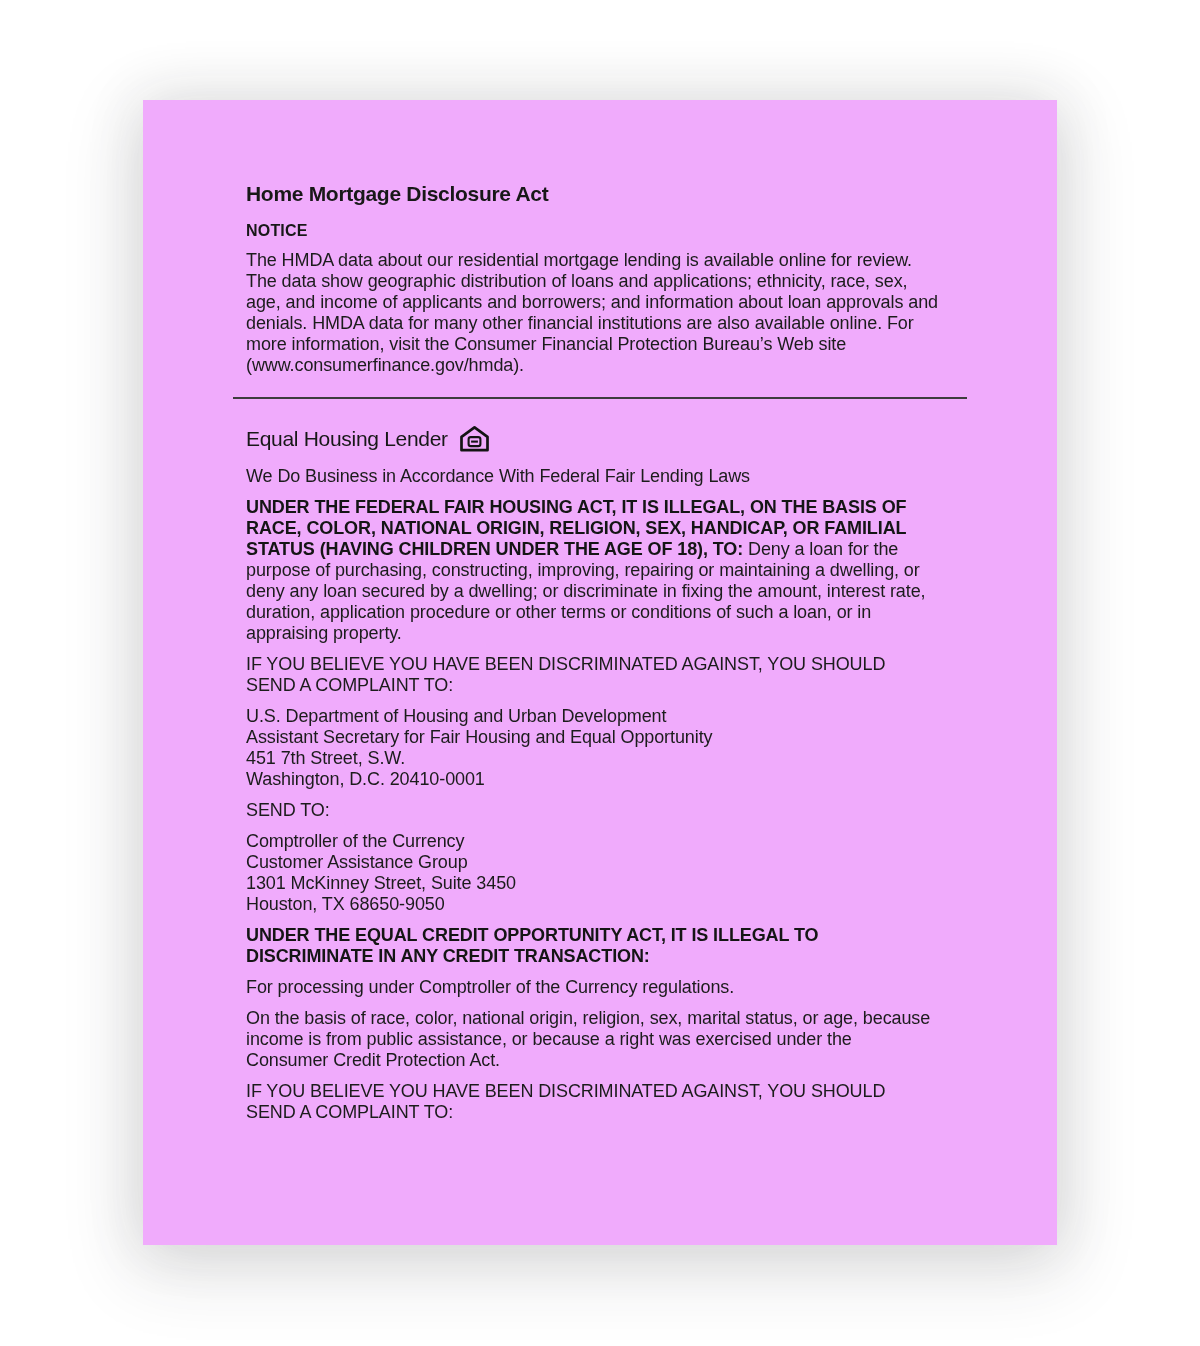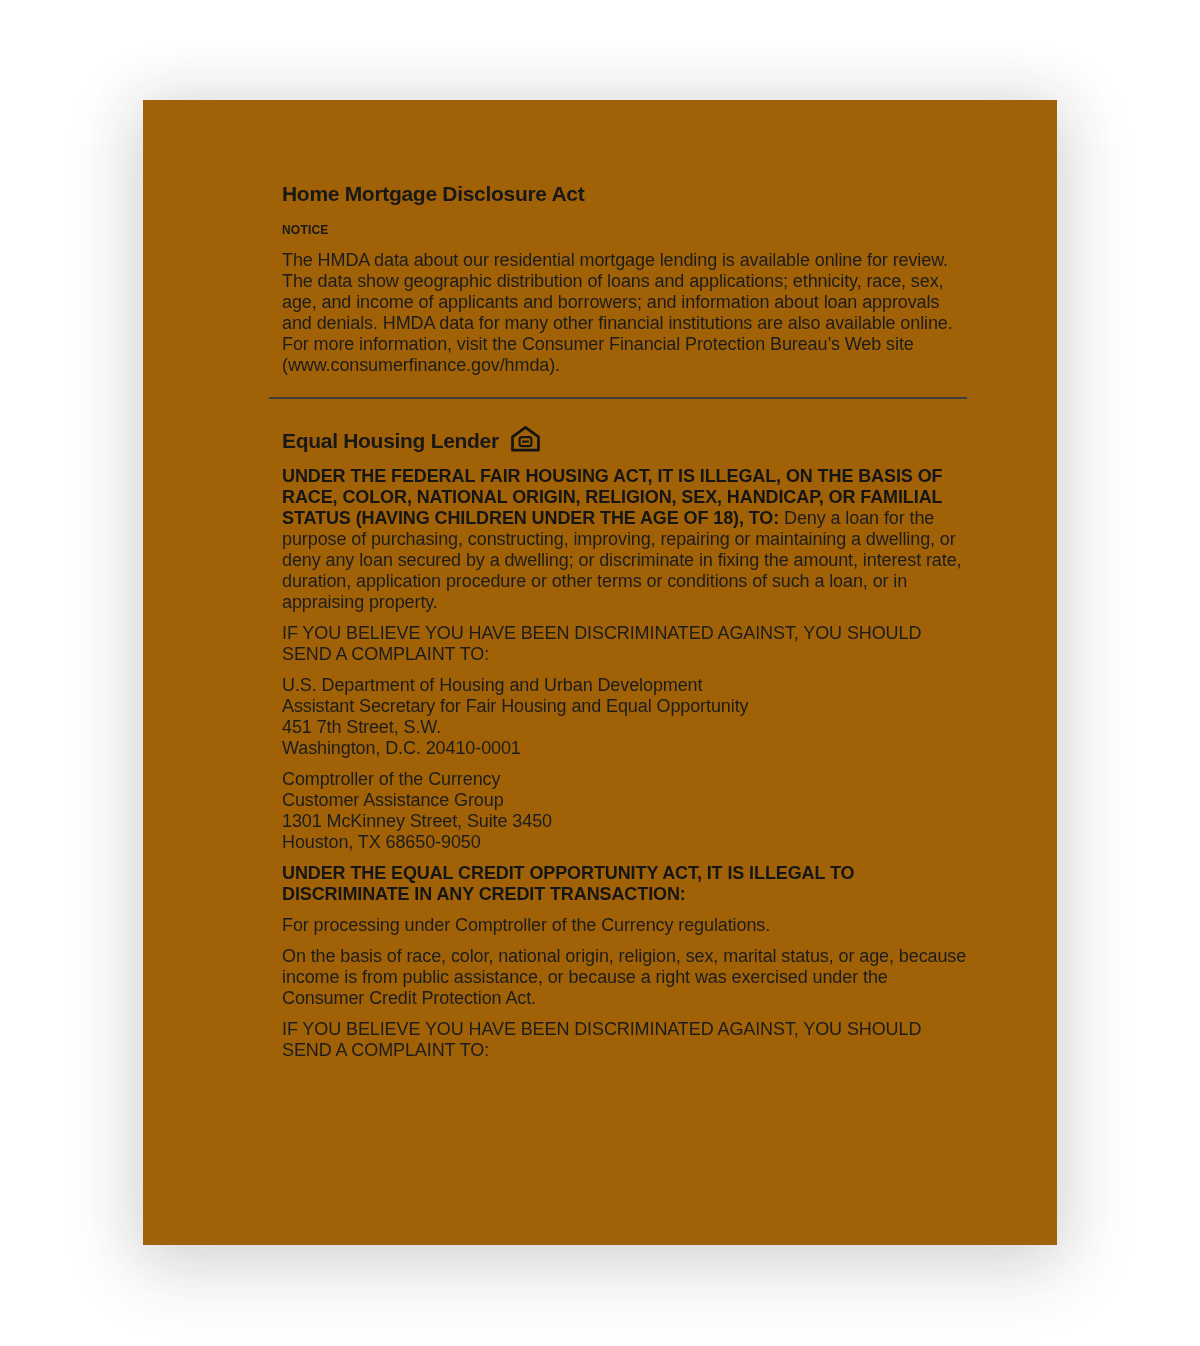--- a/index.html
+++ b/index.html
@@ -12,43 +12,42 @@
   }
   .canvas {
     position: relative;
     width: 1200px; height: 1346px;
     overflow: hidden;
   }
   .sheet {
     position: absolute;
     left: 143px; top: 100px;
     width: 914px; height: 1145px;
-    background: #a16207;
+    background: #f0abfc;
     box-shadow:
       0 18px 70px 8px rgba(40, 42, 48, 0.14),
       0 0 55px 4px rgba(40, 42, 48, 0.09);
-    padding-left: 36px;
   }
   .content {
     padding: 81px 90px 0 90px;
   }
   .text-block {
     padding-left: 13px;
   }
   h1.doc-title {
     margin: 0 0 15px 0;
     font-size: 21px;
     line-height: 25px;
     font-weight: 700;
     letter-spacing: -0.3px;
     color: #181818;
   }
   h2.notice-label {
     margin: 0 0 10px 0;
-    font-size: 12px;
+    font-size: 16px;
     line-height: 19px;
     font-weight: 700;
     letter-spacing: 0.2px;
     color: #181818;
   }
   p {
     margin: 0 0 10px 0;
     font-size: 18px;
     line-height: 21px;
     max-width: 692px;
@@ -56,26 +55,26 @@
   }
   p strong { color: #151515; }
   .address { white-space: pre-line; }
   hr.section-rule {
     border: 0;
     border-top: 2px solid #3d3d3d;
     margin: 21px 0 25px 0;
   }
   .ehl-heading {
     display: flex;
-    align-items: flex-end;
+    align-items: center;
     gap: 11px;
     margin: 16px 0 13px 0;
     font-size: 21px;
     line-height: 25px;
-    font-weight: 700;
+    font-weight: 400;
     letter-spacing: -0.3px;
     color: #181818;
   }
   .ehl-icon { display: inline-flex; flex: 0 0 auto; margin-top: 1px; }
 </style>
 </head>
 <body>
 
 <div class="canvas">
   <div class="sheet">
@@ -94,31 +93,33 @@
           <span>Equal Housing Lender</span>
           <span class="ehl-icon">
             <svg width="31" height="28" viewBox="0 0 31 28" aria-hidden="true">
               <path d="M15.5 2.4 L28.5 11.8 L28.5 25.2 L2.5 25.2 L2.5 11.8 Z" fill="none" stroke="#141414" stroke-width="2.7" stroke-linejoin="round"></path>
               <rect x="9.6" y="12.1" width="11.8" height="9" rx="2.2" fill="none" stroke="#141414" stroke-width="2.1"></rect>
               <line x1="12.1" y1="16.6" x2="18.9" y2="16.6" stroke="#141414" stroke-width="2.1"></line>
             </svg>
           </span>
         </h1>
 
+        <p>We Do Business in Accordance With Federal Fair Lending Laws</p>
 
         <p><strong>UNDER THE FEDERAL FAIR HOUSING ACT, IT IS ILLEGAL, ON THE BASIS OF RACE, COLOR, NATIONAL ORIGIN, RELIGION, SEX, HANDICAP, OR FAMILIAL STATUS (HAVING CHILDREN UNDER THE AGE OF 18), TO:</strong> <span>Deny a loan for the purpose of purchasing, constructing, improving, repairing or maintaining a dwelling, or deny any loan secured by a dwelling; or discriminate in fixing the amount, interest rate, duration, application procedure or other terms or conditions of such a loan, or in appraising property.</span></p>
 
         <p>IF YOU BELIEVE YOU HAVE BEEN DISCRIMINATED AGAINST, YOU SHOULD SEND A COMPLAINT TO:</p>
 
         <p class="address">U.S. Department of Housing and Urban Development
 Assistant Secretary for Fair Housing and Equal Opportunity
 451 7th Street, S.W.
 Washington, D.C. 20410-0001</p>
 
 
+        <p>SEND TO:</p>
 
         <p class="address">Comptroller of the Currency
 Customer Assistance Group
 1301 McKinney Street, Suite 3450
 Houston, TX 68650-9050</p>
 
         <p><strong>UNDER THE EQUAL CREDIT OPPORTUNITY ACT, IT IS ILLEGAL TO DISCRIMINATE IN ANY CREDIT TRANSACTION:</strong></p>
 
         <p>For processing under Comptroller of the Currency regulations.</p>
 

